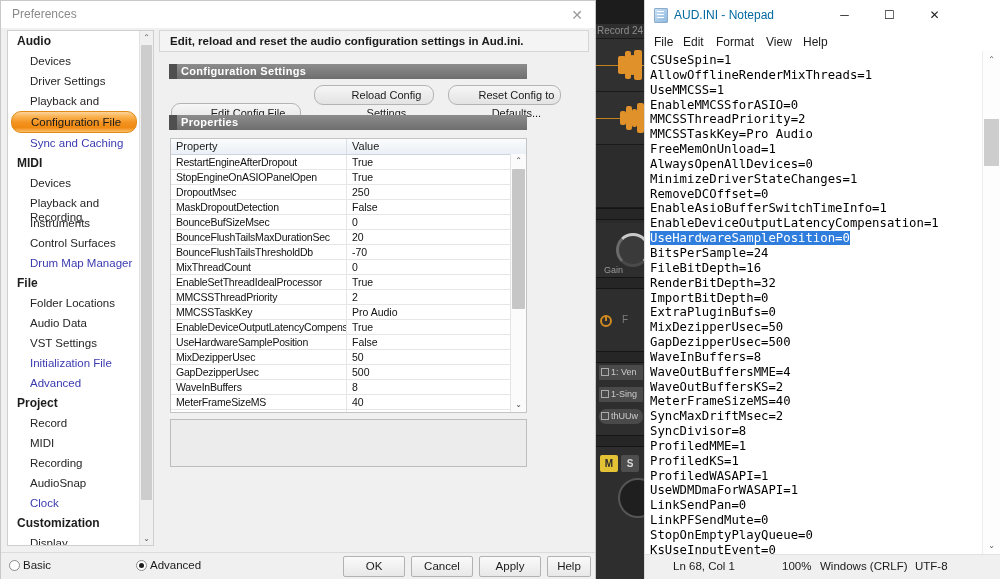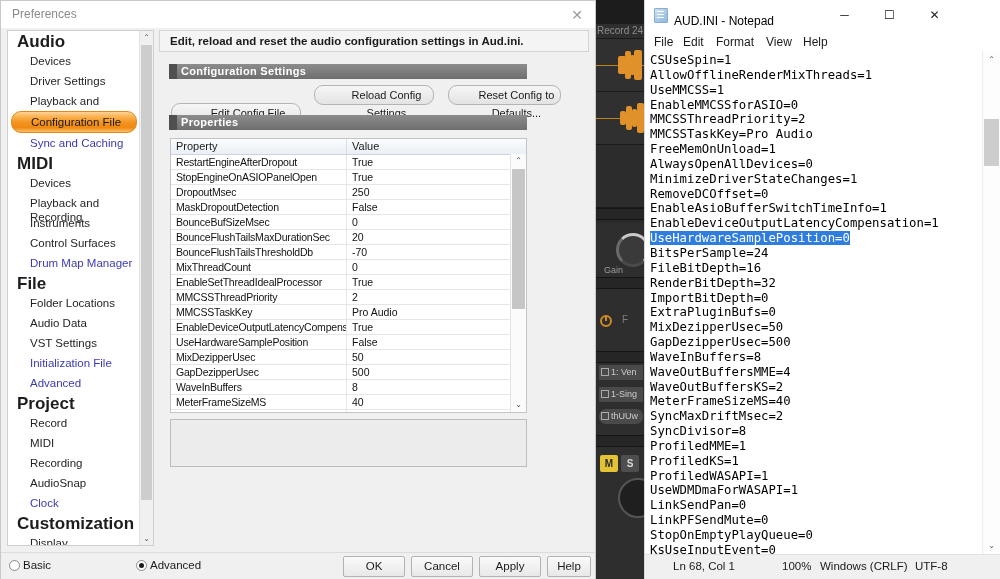--- a/index.html
+++ b/index.html
@@ -71,21 +71,21 @@
 
   .prefs-body { position:absolute; left:0; top:27px; width:594px; height:524px; background:#f0f0f0; }
 
   
   .sidebar {
     position:absolute; left:6px; top:2px; width:147px; height:516px;
     background:#ffffff; border:1px solid #cfcfcf; box-sizing:border-box; overflow:hidden;
   }
   .nav { position:absolute; left:0; top:0; width:132px; }
   .nav-group {
-    font-size:17px; font-weight:bold; color:#1d1d1d;
+    font-size:12px; font-weight:bold; color:#1d1d1d;
     padding:4px 0 3px 9px; height:13px; line-height:13px;
   }
   .nav-item {
     font-size:11.5px; color:#252525; padding:3px 0 3px 22px;
     height:14px; line-height:14px; cursor:pointer; position:relative;
   }
   .nav-item.link { color:#3b3bb0; }
   .nav-item.selected {
     background: linear-gradient(to bottom, #fdd49b 0%, #fbb453 22%, #f39320 52%, #f08a12 78%, #fbc069 100%);
     border:1px solid #e08a18; border-radius:10px; color:#1a1a1a;
@@ -160,21 +160,21 @@
     position:absolute; left:644px; top:0; width:356px; height:579px;
     background:#ffffff; border-left:1px solid #d8d8d8; box-sizing:border-box;
   }
   .np-title { position:absolute; left:0; top:0; width:355px; height:31px; background:#ffffff; }
   .np-icon {
     position:absolute; left:9px; top:8px; width:14px; height:15px;
     background:linear-gradient(135deg,#cfe3f5 0%,#a7c9e8 55%,#8fb9df 100%);
     border:1px solid #8aabc9; border-radius:1px; box-sizing:border-box;
   }
   .np-icon::after { content:""; position:absolute; left:2px; top:2px; right:3px; height:1px; background:#ffffff; box-shadow:0 3px 0 #ffffff,0 6px 0 #ffffff; }
-  .np-title-txt { position:absolute; left:29px; top:8px; font-size:12px; color:#000000;margin-top:6px; }
+  .np-title-txt { position:absolute; left:29px; top:8px; font-size:12px; color:#0369a1; }
   .np-wbtn { position:absolute; top:0; width:45px; height:30px; text-align:center; font-size:12px; color:#1b1b1b; line-height:30px; cursor:pointer; }
   .np-menu { position:absolute; left:0; top:31px; width:355px; height:20px; background:#ffffff; }
   .np-menu span { position:absolute; top:2px; font-size:12px; color:#1b1b1b; line-height:16px; padding:1px 5px; cursor:pointer; }
   .np-text {
     position:absolute; left:0; top:51px; width:338px; height:503px;
     background:#ffffff; overflow:hidden;
     font-family:"DejaVu Sans Mono","Liberation Mono",monospace;
     font-size:12.3px; line-height:14.85px; color:#000000;
     padding:2px 0 0 5px; box-sizing:border-box; white-space:pre;
   }

